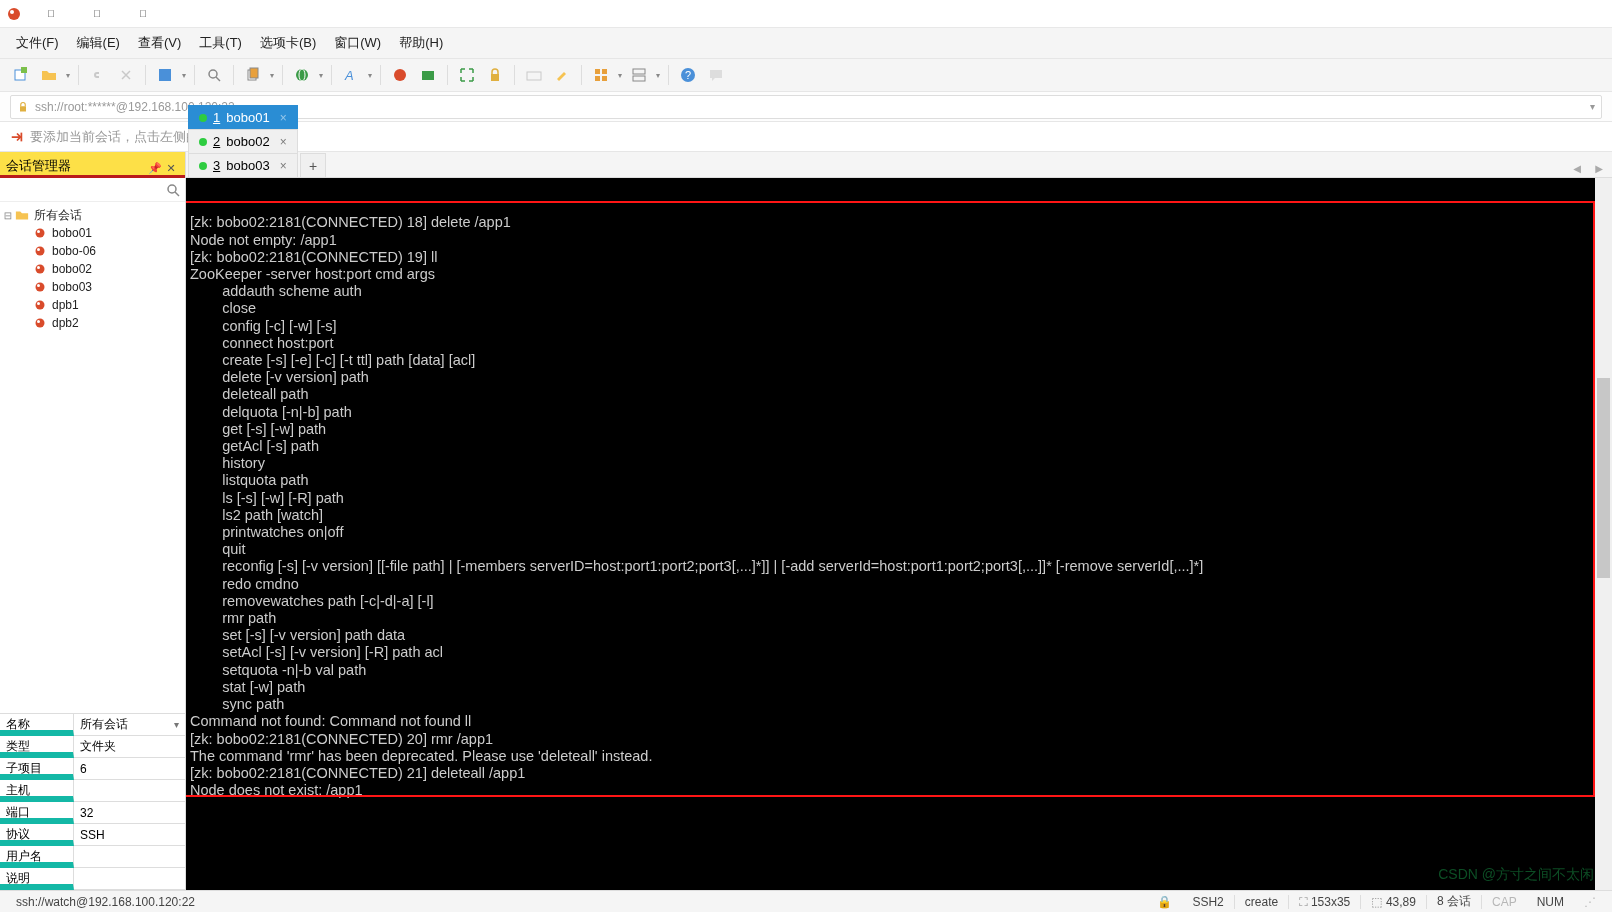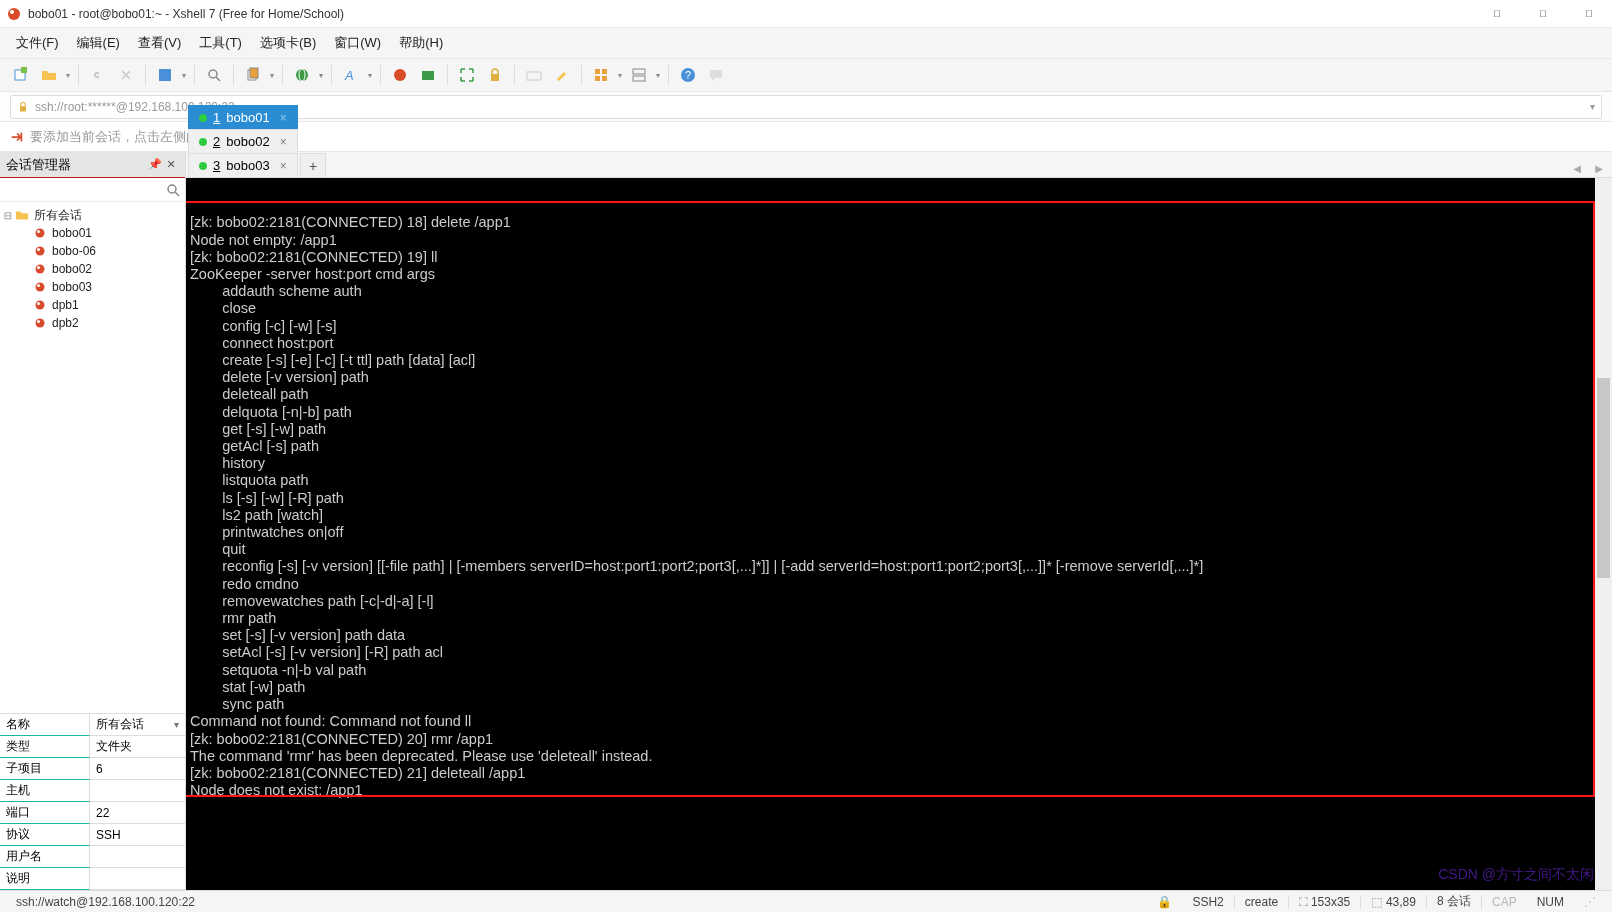--- a/index.html
+++ b/index.html
@@ -14,34 +14,34 @@
 .toolbar .tbtn { width: 22px; height: 22px; display: inline-flex; align-items: center; justify-content: center; color: #555; }
 .toolbar .sep { width: 1px; height: 20px; background: #ddd; margin: 0 2px; }
 .toolbar svg { width: 16px; height: 16px; }
 .addressbar { height: 30px; background: #fdfdfd; display: flex; align-items: center; padding: 2px 10px; border-bottom: 1px solid #e6e6e6; }
 .addressbar .inner { flex: 1; height: 24px; background: #fff; border: 1px solid #ddd; border-radius: 2px; display: flex; align-items: center; padding: 0 6px; color: #999; font-size: 12px; }
 .addressbar svg { width: 12px; height: 12px; color: #e0b040; margin-right: 6px; }
 .hintbar { height: 30px; display: flex; align-items: center; padding: 0 10px; font-size: 13px; color: #999; border-bottom: 1px solid #e6e6e6; }
 .hintbar svg { width: 14px; height: 14px; color: #d94b2b; margin-right: 6px; }
 .body-area { display: flex; height: calc(912px - 28px - 30px - 34px - 30px - 30px - 22px); }
 .sidepanel { width: 186px; display: flex; flex-direction: column; border-right: 1px solid #ddd; }
-.sidepanel-header { height: 26px; display: flex; align-items: center; font-size: 13px; padding: 0 6px; background: #e5e5e5; border-bottom: 1px solid #b91c1c; }
+.sidepanel-header { height: 26px; display: flex; align-items: flex-end; font-size: 13px; padding: 0 6px; background: #fde047; border-bottom: 3px solid #b91c1c; }
 .sidepanel-header .spacer { flex: 1; }
 .sidepanel-header .pin, .sidepanel-header .close { width: 16px; text-align: center; color: #555; font-size: 11px; }
 .search-row { height: 24px; display: flex; align-items: center; justify-content: flex-end; padding: 2px 4px; border-bottom: 1px solid #eee; }
 .search-row svg { width: 16px; height: 16px; color: #888; }
 .tree { flex: 1; overflow: auto; font-size: 12px; padding: 4px 2px; background: #fff; }
 .tree .node { display: flex; align-items: center; height: 18px; }
 .tree .toggler { width: 12px; text-align: center; color: #888; font-size: 10px; }
 .tree .t-icon { width: 16px; display: inline-flex; align-items: center; justify-content: center; margin-right: 4px; }
 .tree .label { color: #222; }
 .tree .child { padding-left: 30px; }
 .proptable { border-top: 1px solid #ddd; font-size: 12px; }
 .proptable .row { display: flex; height: 22px; }
-.proptable .k { width: 90px; padding: 2px 6px; border-right: 1px solid #ddd; border-bottom: 1px solid #14b8a6; background: #fff; }
+.proptable .k { width: 74px; padding: 2px 6px; border-right: 1px solid #ddd; border-bottom: 6px solid #14b8a6; background: #fff; }
 .proptable .v { flex: 1; padding: 2px 6px; border-bottom: 1px solid #ddd; display: flex; align-items: center; }
 .proptable .v .dd { margin-left: auto; color: #777; font-size: 10px; }
 .main { flex: 1; display: flex; flex-direction: column; background: #fff; }
 .tabstrip { height: 26px; display: flex; align-items: flex-end; background: #f5f5f5; border-bottom: 1px solid #ddd; padding-left: 2px; }
 .tab { height: 24px; min-width: 110px; padding: 0 10px; display: flex; align-items: center; gap: 6px; font-size: 13px; border: 1px solid #ddd; border-bottom: none; background: #f0f0f0; margin-right: 2px; position: relative; }
 .tab.active { background: #2a8dd4; color: #fff; border-color: #2a8dd4; }
 .tab .dot { width: 8px; height: 8px; border-radius: 50%; background: #2ecc40; }
 .tab.active .dot { background: #2ecc40; }
 .tab .tnum { }
 .tab .tlabel { }
@@ -51,35 +51,34 @@
 .tabstrip .nav { width: 18px; height: 18px; margin-right: 4px; display: inline-flex; align-items: center; justify-content: center; color: #aaa; font-size: 10px; }
 .terminal { flex: 1; background: #000; color: #ccc; font-family: "Consolas", "Courier New", monospace; font-size: 14.5px; line-height: 17.2px; padding: 2px 4px; position: relative; overflow: hidden; white-space: pre; }
 .terminal .scroll { position: absolute; right: 0; top: 0; bottom: 0; width: 17px; background: #f0f0f0; }
 .terminal .scroll .thumb { position: absolute; left: 2px; right: 2px; top: 200px; height: 200px; background: #c7c7c7; }
 .terminal .redbox { position: absolute; border: 2.5px solid #ff1515; pointer-events: none; }
 .statusbar { height: 22px; background: #f5f5f5; border-top: 1px solid #ddd; display: flex; align-items: center; font-size: 12px; padding: 0 6px; color: #444; }
 .statusbar .seg { padding: 0 10px; }
 .statusbar .sep2 { width: 1px; height: 14px; background: #ddd; }
 .statusbar .spacer { flex: 1; }
 .statusbar .lock { color: #e0b040; }
-.watermark { position: absolute; right: 18px; bottom: 28px; color: #6d28d9; font-size: 14px; opacity: 0.6; pointer-events: none; font-family: sans-serif; }
+.watermark { position: absolute; right: 18px; bottom: 28px; color: #15803d; font-size: 14px; opacity: 0.6; pointer-events: none; font-family: sans-serif; }
 .folder-icon { color: #f6c352; }
 .session-icon { color: #d94b2b; }
 </style>
 </head>
 <body>
 
 <div class="titlebar">
   <span class="icon">
     <svg viewBox="0 0 16 16">
         <circle cx="8" cy="8" r="6" fill="#d94b2b"></circle>
         <circle cx="6" cy="6" r="2" fill="#fff"></circle>
       </svg>
   </span>
-  <span class="title">bobo01 - root@bobo01:~ - Xshell 7 (Free for Home/School)</span>
   <span class="winbtn"></span>
   <span class="winbtn"></span>
   <span class="winbtn"></span>
 </div>
 
 <div class="menubar">
   <span class="menuitem">文件(F)</span>
   <span class="menuitem">编辑(E)</span>
   <span class="menuitem">查看(V)</span>
   <span class="menuitem">工具(T)</span>
@@ -328,21 +327,21 @@
           <div class="row">
             <div class="k">子项目</div>
             <div class="v">6</div>
           </div>
           <div class="row">
             <div class="k">主机</div>
             <div class="v"></div>
           </div>
           <div class="row">
             <div class="k">端口</div>
-            <div class="v">22</div>
+            <div class="v">32</div>
           </div>
           <div class="row">
             <div class="k">协议</div>
             <div class="v">SSH</div>
           </div>
           <div class="row">
             <div class="k">用户名</div>
             <div class="v"></div>
           </div>
           <div class="row">

